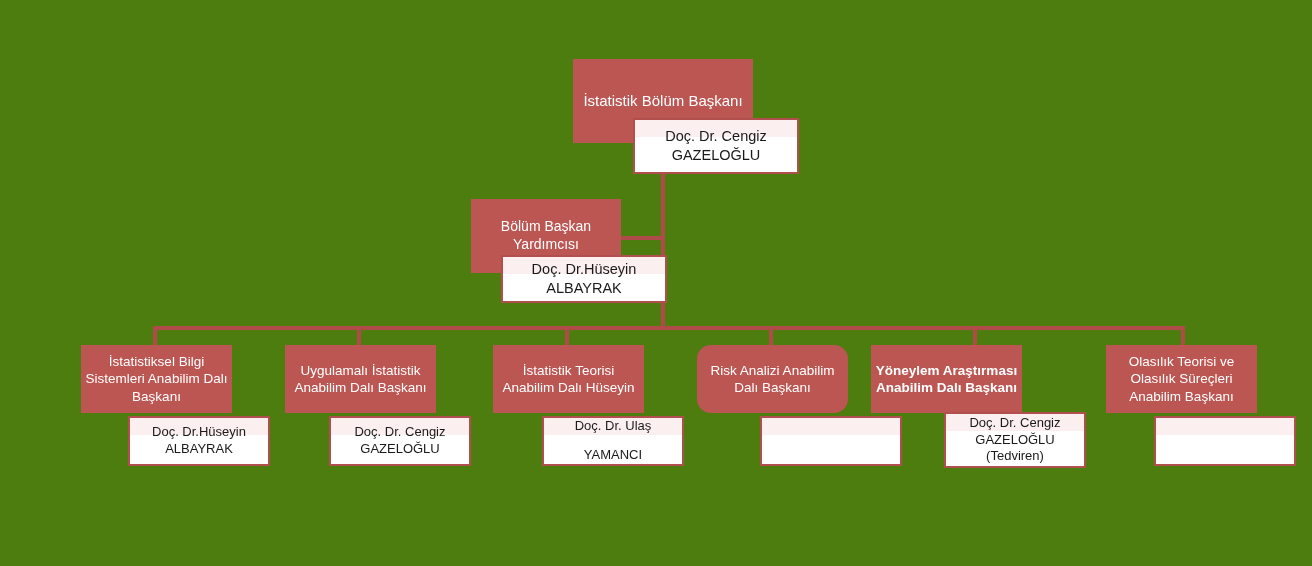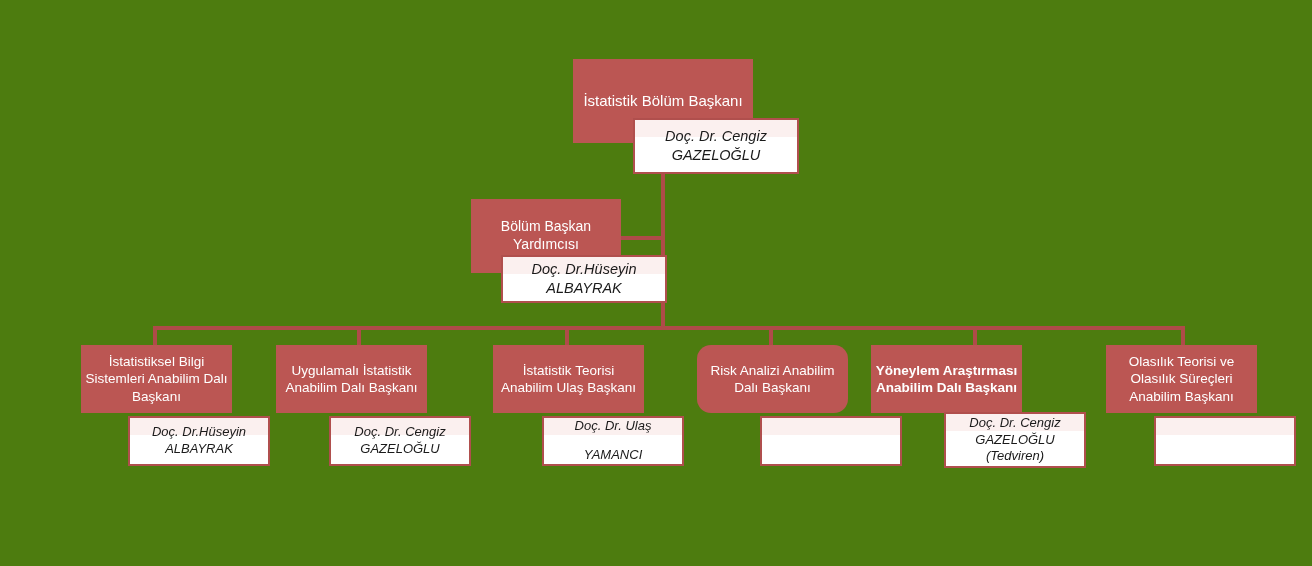--- a/index.html
+++ b/index.html
@@ -64,36 +64,35 @@
     right: 0;
     height: 17px;
     background: #FBF0EF;
     pointer-events: none;
   }
   .node-person > span {
     position: relative;
     z-index: 1;
     display: block;
     width: 100%;
-    font-style: italic;
   }
 
   
   .t-root   { left:573px; top:59px;  width:180px; height:84px;  font-size:15px; }
   .p-root   { left:633px; top:118px; width:166px; height:56px;  font-size:14.5px; }
 
   .t-vice   { left:471px; top:199px; width:150px; height:74px;  font-size:14px; }
   .p-vice   { left:501px; top:255px; width:166px; height:48px;  font-size:14.5px; }
 
   .t-unit   { width:151px; height:68px; font-size:13.5px; top:345px; }
   .p-unit   { width:142px; height:50px; font-size:13px;  top:416px; }
   .p-unit.tall { height:56px; top:412px; }
 
   .u1 .t-unit { left:81px; }   .u1 .p-unit { left:128px; }
-  .u2 .t-unit { left:276px; }  .u2 .p-unit { left:329px; }
+  .u2 .t-unit { left:285px; }  .u2 .p-unit { left:329px; }
   .u3 .t-unit { left:493px; }  .u3 .p-unit { left:542px;gap:12px; }
   .u4 .t-unit { left:697px;border-radius:14px; }  .u4 .p-unit { left:760px; }
   .u5 .t-unit { left:871px;font-weight:bold; }  .u5 .p-unit { left:944px; }
   .u6 .t-unit { left:1106px; } .u6 .p-unit { left:1154px; }
 </style>
 </head>
 <body>
 
 <div id="chart-root">
 
@@ -139,21 +138,21 @@
 
   <div class="node u2">
     <div class="node-title t-unit">Uygulamalı İstatistik Anabilim Dalı Başkanı</div>
     <div class="node-person p-unit">
       <span>Doç. Dr. Cengiz</span>
       <span>GAZELOĞLU</span>
     </div>
   </div>
 
   <div class="node u3">
-    <div class="node-title t-unit">İstatistik Teorisi Anabilim Ulaş Başkanı</div>
+    <div class="node-title t-unit">İstatistik Teorisi Anabilim Dalı Hüseyin</div>
     <div class="node-person p-unit">
       <span>Doç. Dr. Ulaş</span>
       <span>YAMANCI</span>
     </div>
   </div>
 
   <div class="node u4">
     <div class="node-title t-unit">Risk Analizi Anabilim Dalı Başkanı</div>
     <div class="node-person p-unit">
       <span></span>

